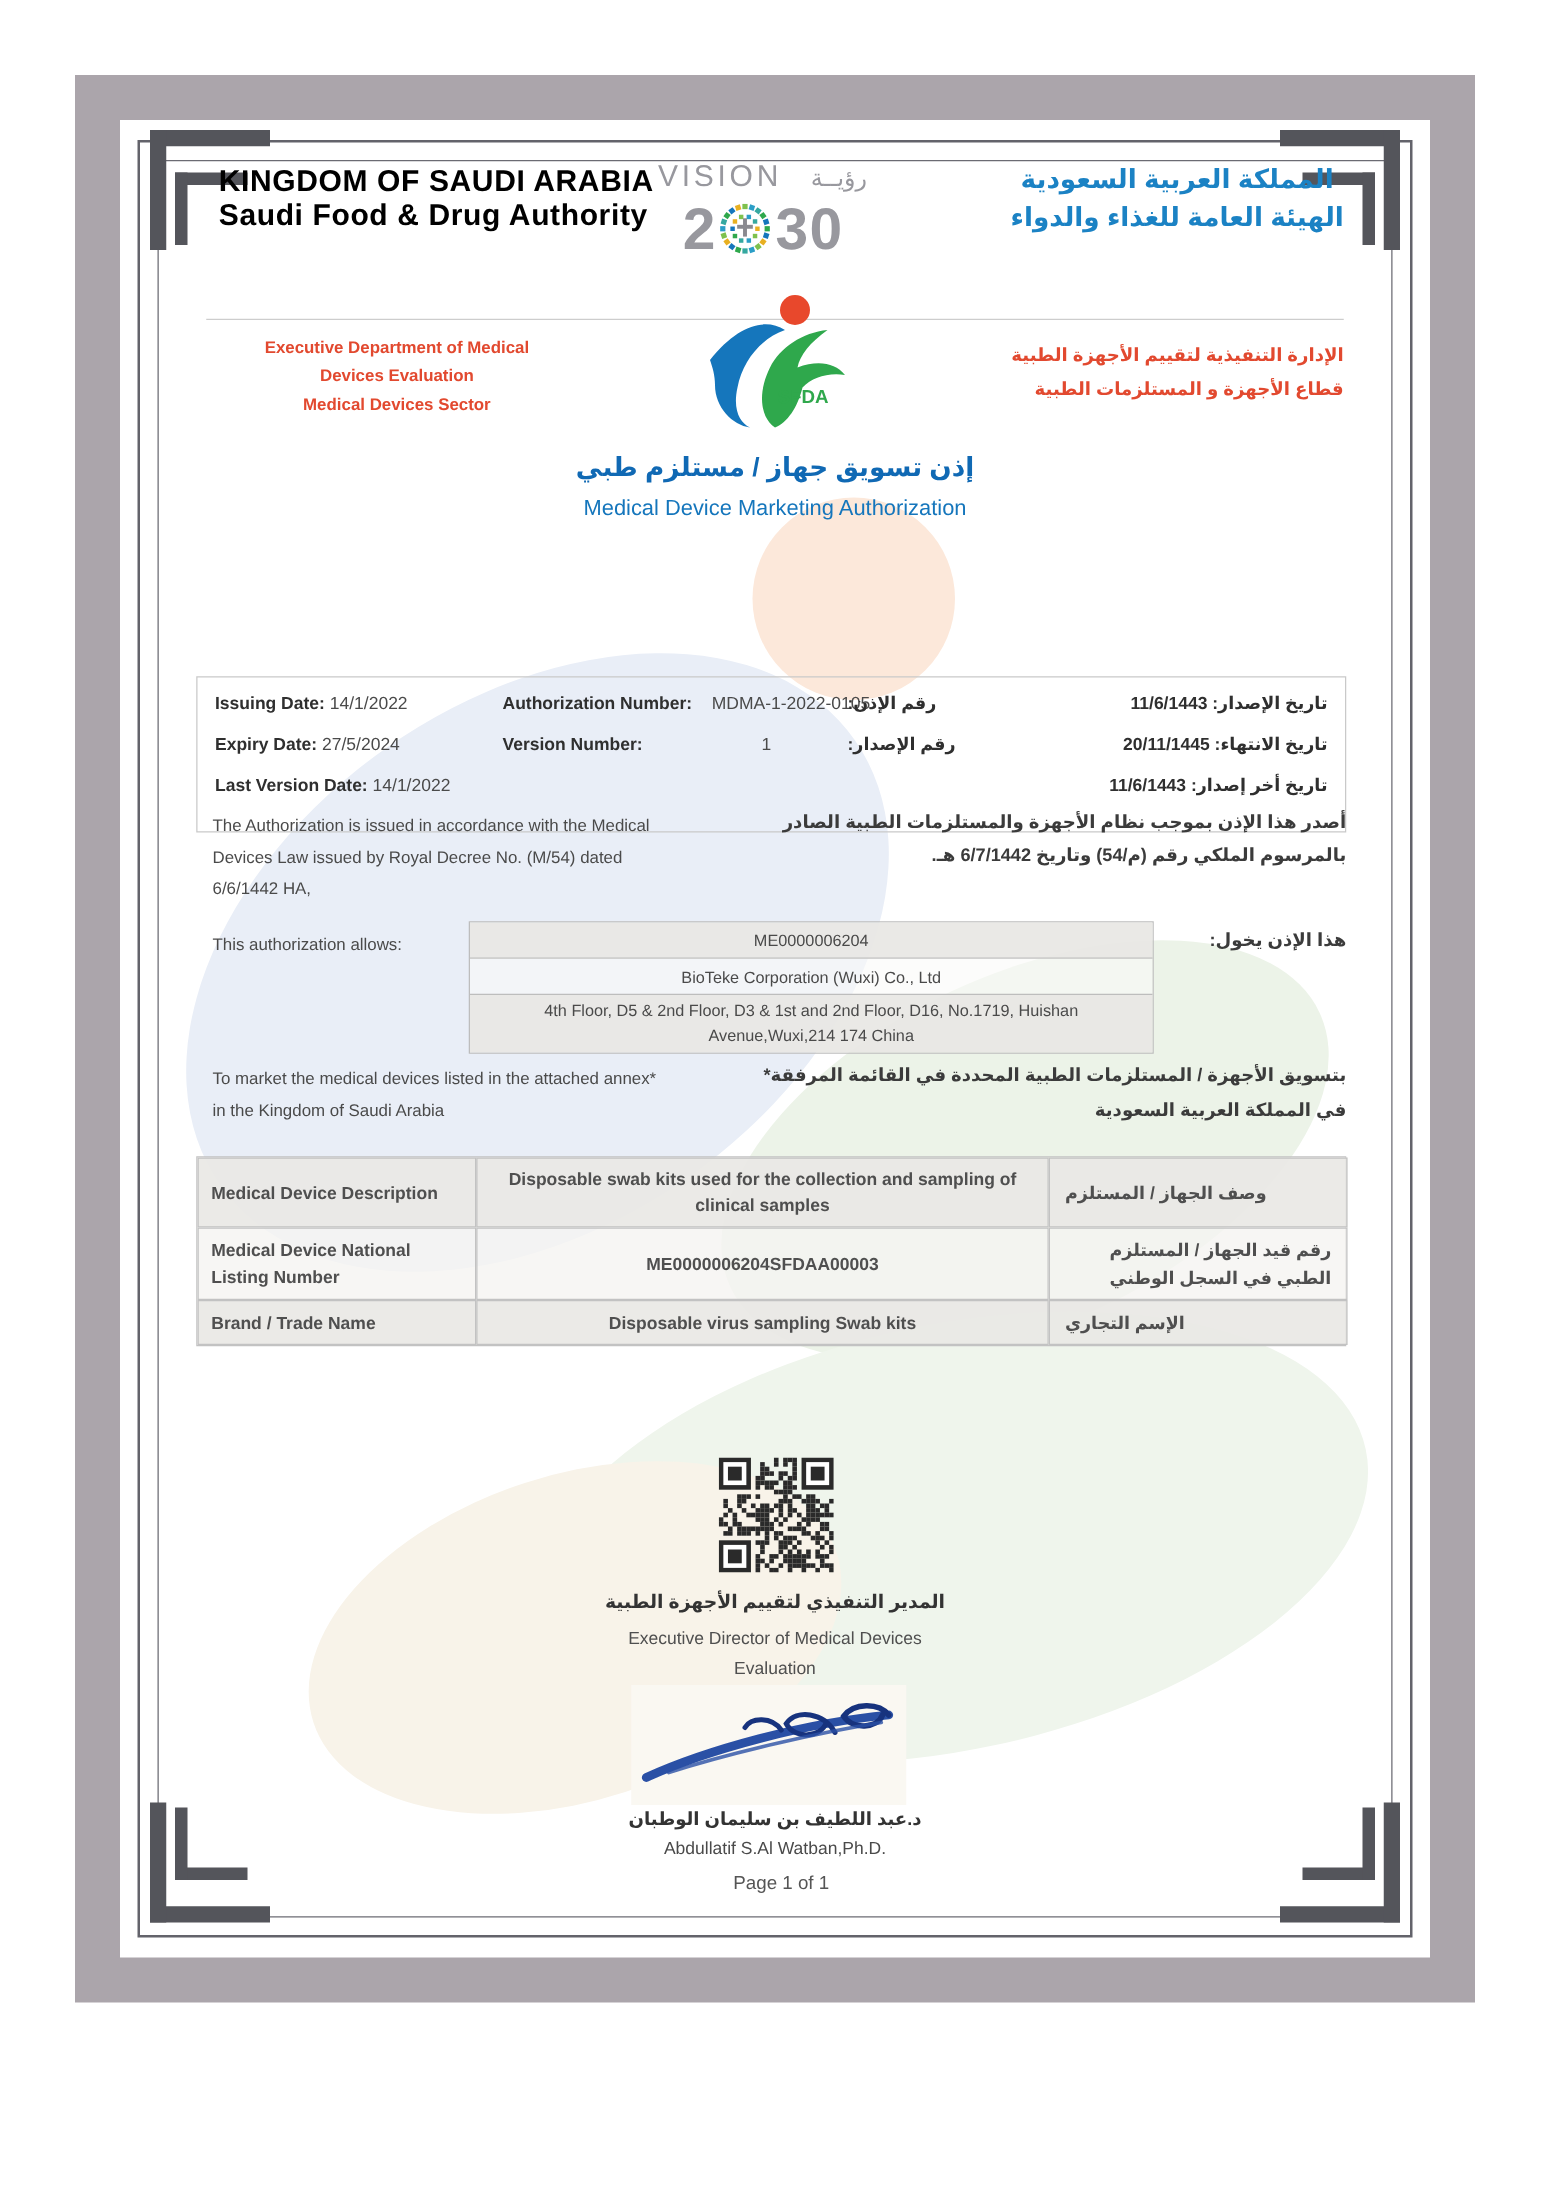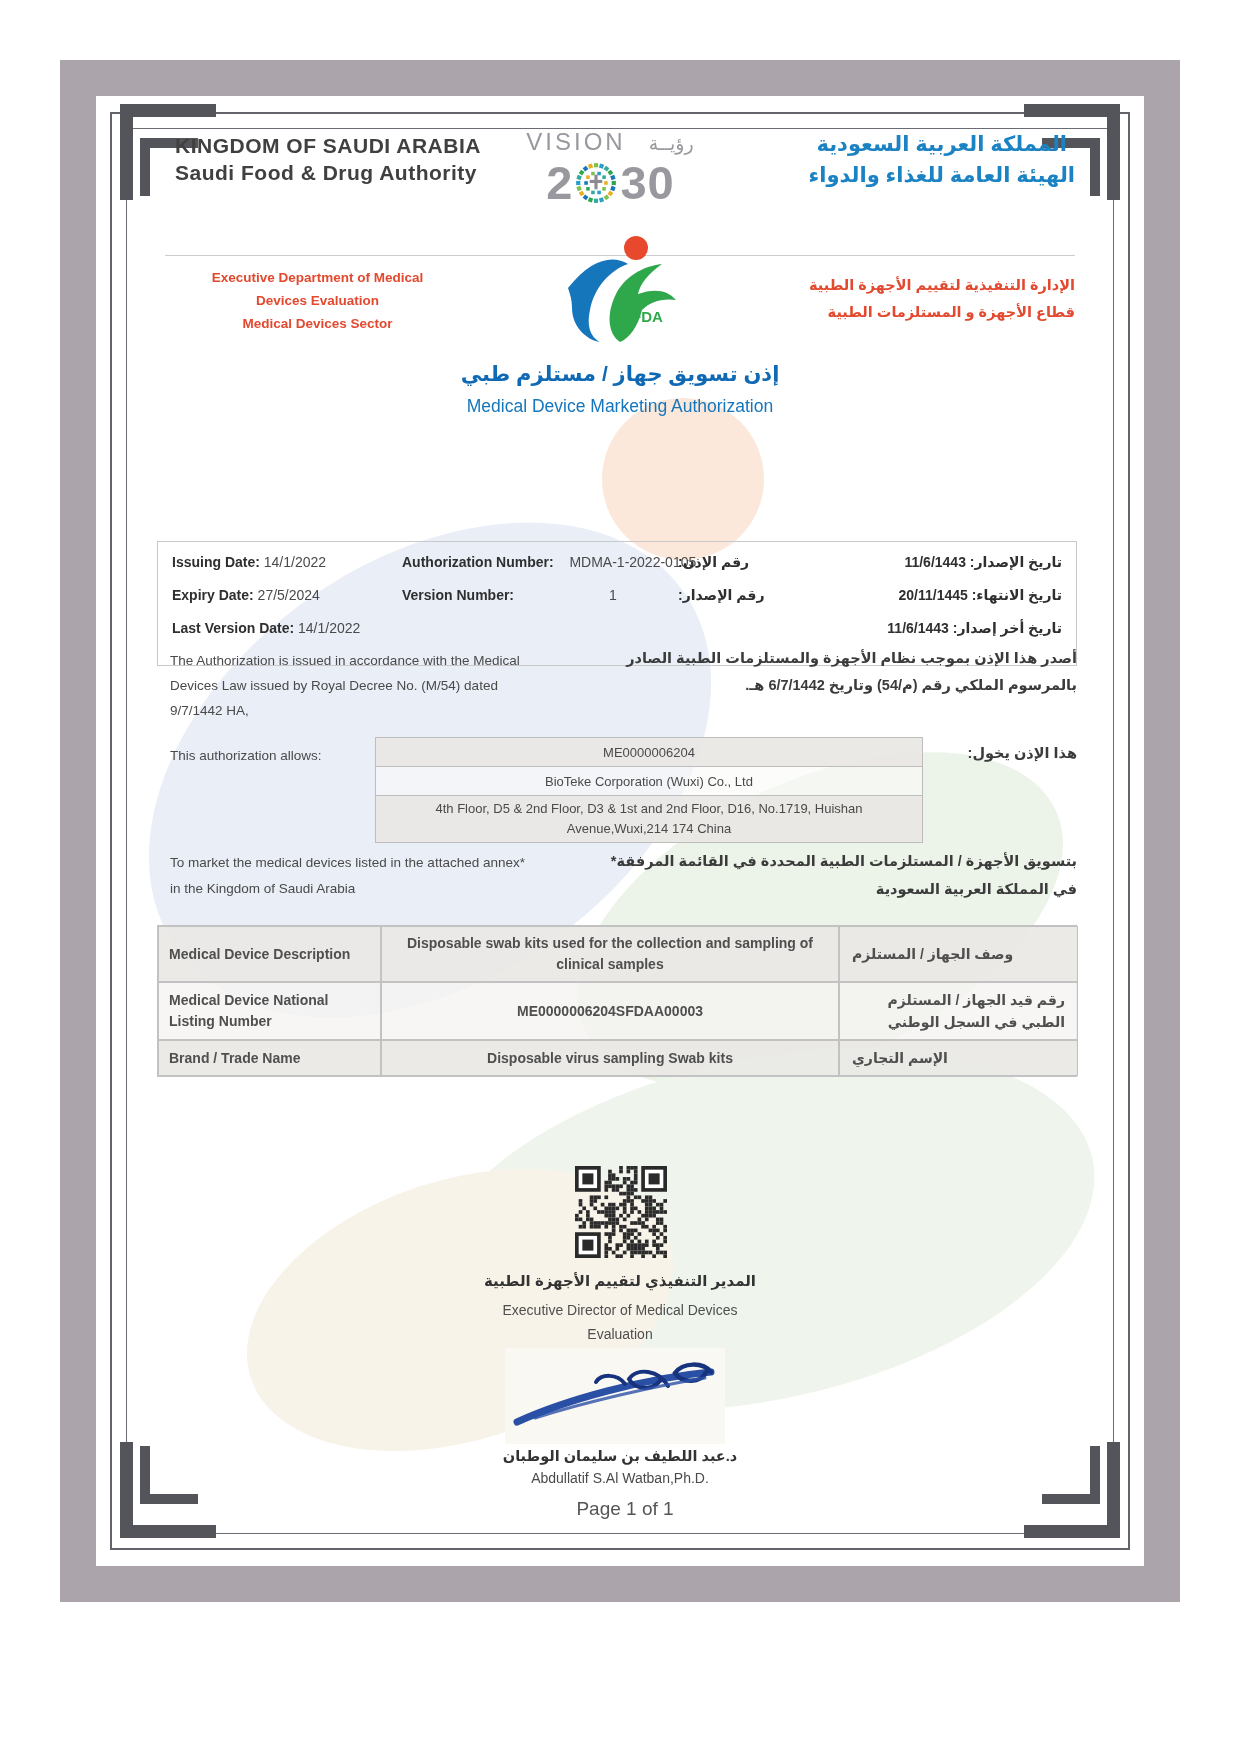--- a/index.html
+++ b/index.html
@@ -27,21 +27,21 @@
   .bracket-mini{position:absolute;width:58px;height:58px;z-index:2;
         border-left:10px solid #54555b;border-top:10px solid #54555b;box-sizing:border-box;}
   .b-tl{left:120px;top:104px;}            .bm-tl{left:140px;top:138px;}
   .b-tr{right:120px;top:104px;transform:scaleX(-1);}  .bm-tr{right:140px;top:138px;transform:scaleX(-1);}
   .b-bl{left:120px;bottom:216px;transform:scaleY(-1);} .bm-bl{left:140px;bottom:250px;transform:scaleY(-1);}
   .b-br{right:120px;bottom:216px;transform:scale(-1,-1);} .bm-br{right:140px;bottom:250px;transform:scale(-1,-1);}
 
   .z{z-index:3;}
 
   
-  .org-en{left:175px;top:132px;color:#404040;font-weight:bold;font-size:21px;line-height:27px;letter-spacing:.5px;}
+  .org-en{left:175px;top:132px;color:#000000;font-weight:bold;font-size:24px;line-height:27px;letter-spacing:.5px;}
   .org-ar{right:165px;top:128px;color:#1b82c4;font-weight:bold;font-size:21px;line-height:31px;text-align:center;direction:rtl;}
   .vision{left:510px;top:128px;width:200px;text-align:center;color:#98989e;}
   .vision-r1{font-size:24px;letter-spacing:3px;display:flex;justify-content:center;align-items:baseline;gap:23px;}
   .vision-ar{font-size:19px;letter-spacing:0;}
   .vision-r2{display:flex;justify-content:center;align-items:center;font-size:47px;font-weight:bold;line-height:50px;gap:1px;margin-top:2px;}
   .divider{left:165px;top:255px;right:165px;height:1px;background:#cdcdcd;}
   .dept-en{left:180px;top:266px;width:275px;text-align:center;color:#e2492f;font-weight:bold;font-size:13.5px;line-height:23px;}
   .dept-ar{right:165px;top:272px;width:330px;text-align:right;direction:rtl;color:#e2492f;font-weight:bold;font-size:14.5px;line-height:27px;}
   .sfda-logo{left:550px;top:230px;width:140px;height:118px;text-align:center;}
 
@@ -87,21 +87,21 @@
   .rowB{background:rgba(245,244,241,.8);min-height:52px;}
   .rowC{background:rgba(233,232,229,.92);min-height:30px;}
 
   
   .qr{left:575px;top:1166px;width:92px;height:92px;}
   .role-ar{left:0;right:0;top:1272px;text-align:center;direction:rtl;font-weight:bold;font-size:15px;color:#333;}
   .role-en{left:0;right:0;top:1298px;text-align:center;font-size:14px;color:#4f4f4f;line-height:24px;}
   .sig{left:505px;top:1348px;width:220px;height:96px;background:#faf8f2;}
   .name-ar{left:0;right:0;top:1448px;text-align:center;direction:rtl;font-weight:bold;font-size:14.5px;color:#333;}
   .name-en{left:0;right:0;top:1470px;text-align:center;font-size:14px;color:#4a4a4a;}
-  .page-num{left:0;right:0;top:1498px;text-align:center;font-size:19px;color:#555;padding-left:10px;}
+  .page-num{left:0;right:0;top:1498px;text-align:center;font-size:15px;color:#555;padding-left:10px;}
 </style>
 </head>
 <body>
 
 <div class="page">
 
   <div class="wm wm-blue"></div>
   <div class="wm wm-green1"></div>
   <div class="wm wm-green2"></div>
   <div class="wm wm-beige"></div>
@@ -230,21 +230,21 @@
         <span class="lbl">Last Version Date:</span>
         <span class="val">14/1/2022</span>
       </span>
       <span class="ip-ar">تاريخ أخر إصدار: 11/6/1443</span>
     </div>
   </div>
 
   <div class="abs z law-en">
     <div>The Authorization is issued in accordance with the Medical</div>
     <div>Devices Law issued by Royal Decree No. (M/54) dated</div>
-    <div>9/7/1442 HA,</div>
+    <div>6/6/1442 HA,</div>
   </div>
   <div class="abs z law-ar">
     <div>أصدر هذا الإذن بموجب نظام الأجهزة والمستلزمات الطبية الصادر</div>
     <div>بالمرسوم الملكي رقم (م/54) وتاريخ 6/7/1442 هـ.</div>
   </div>
 
   <div class="abs z allows-en">This authorization allows:</div>
   <div class="abs z allows-ar">هذا الإذن يخول:</div>
   <div class="abs z co-box">
     <div class="co-row co-id">ME0000006204</div>

